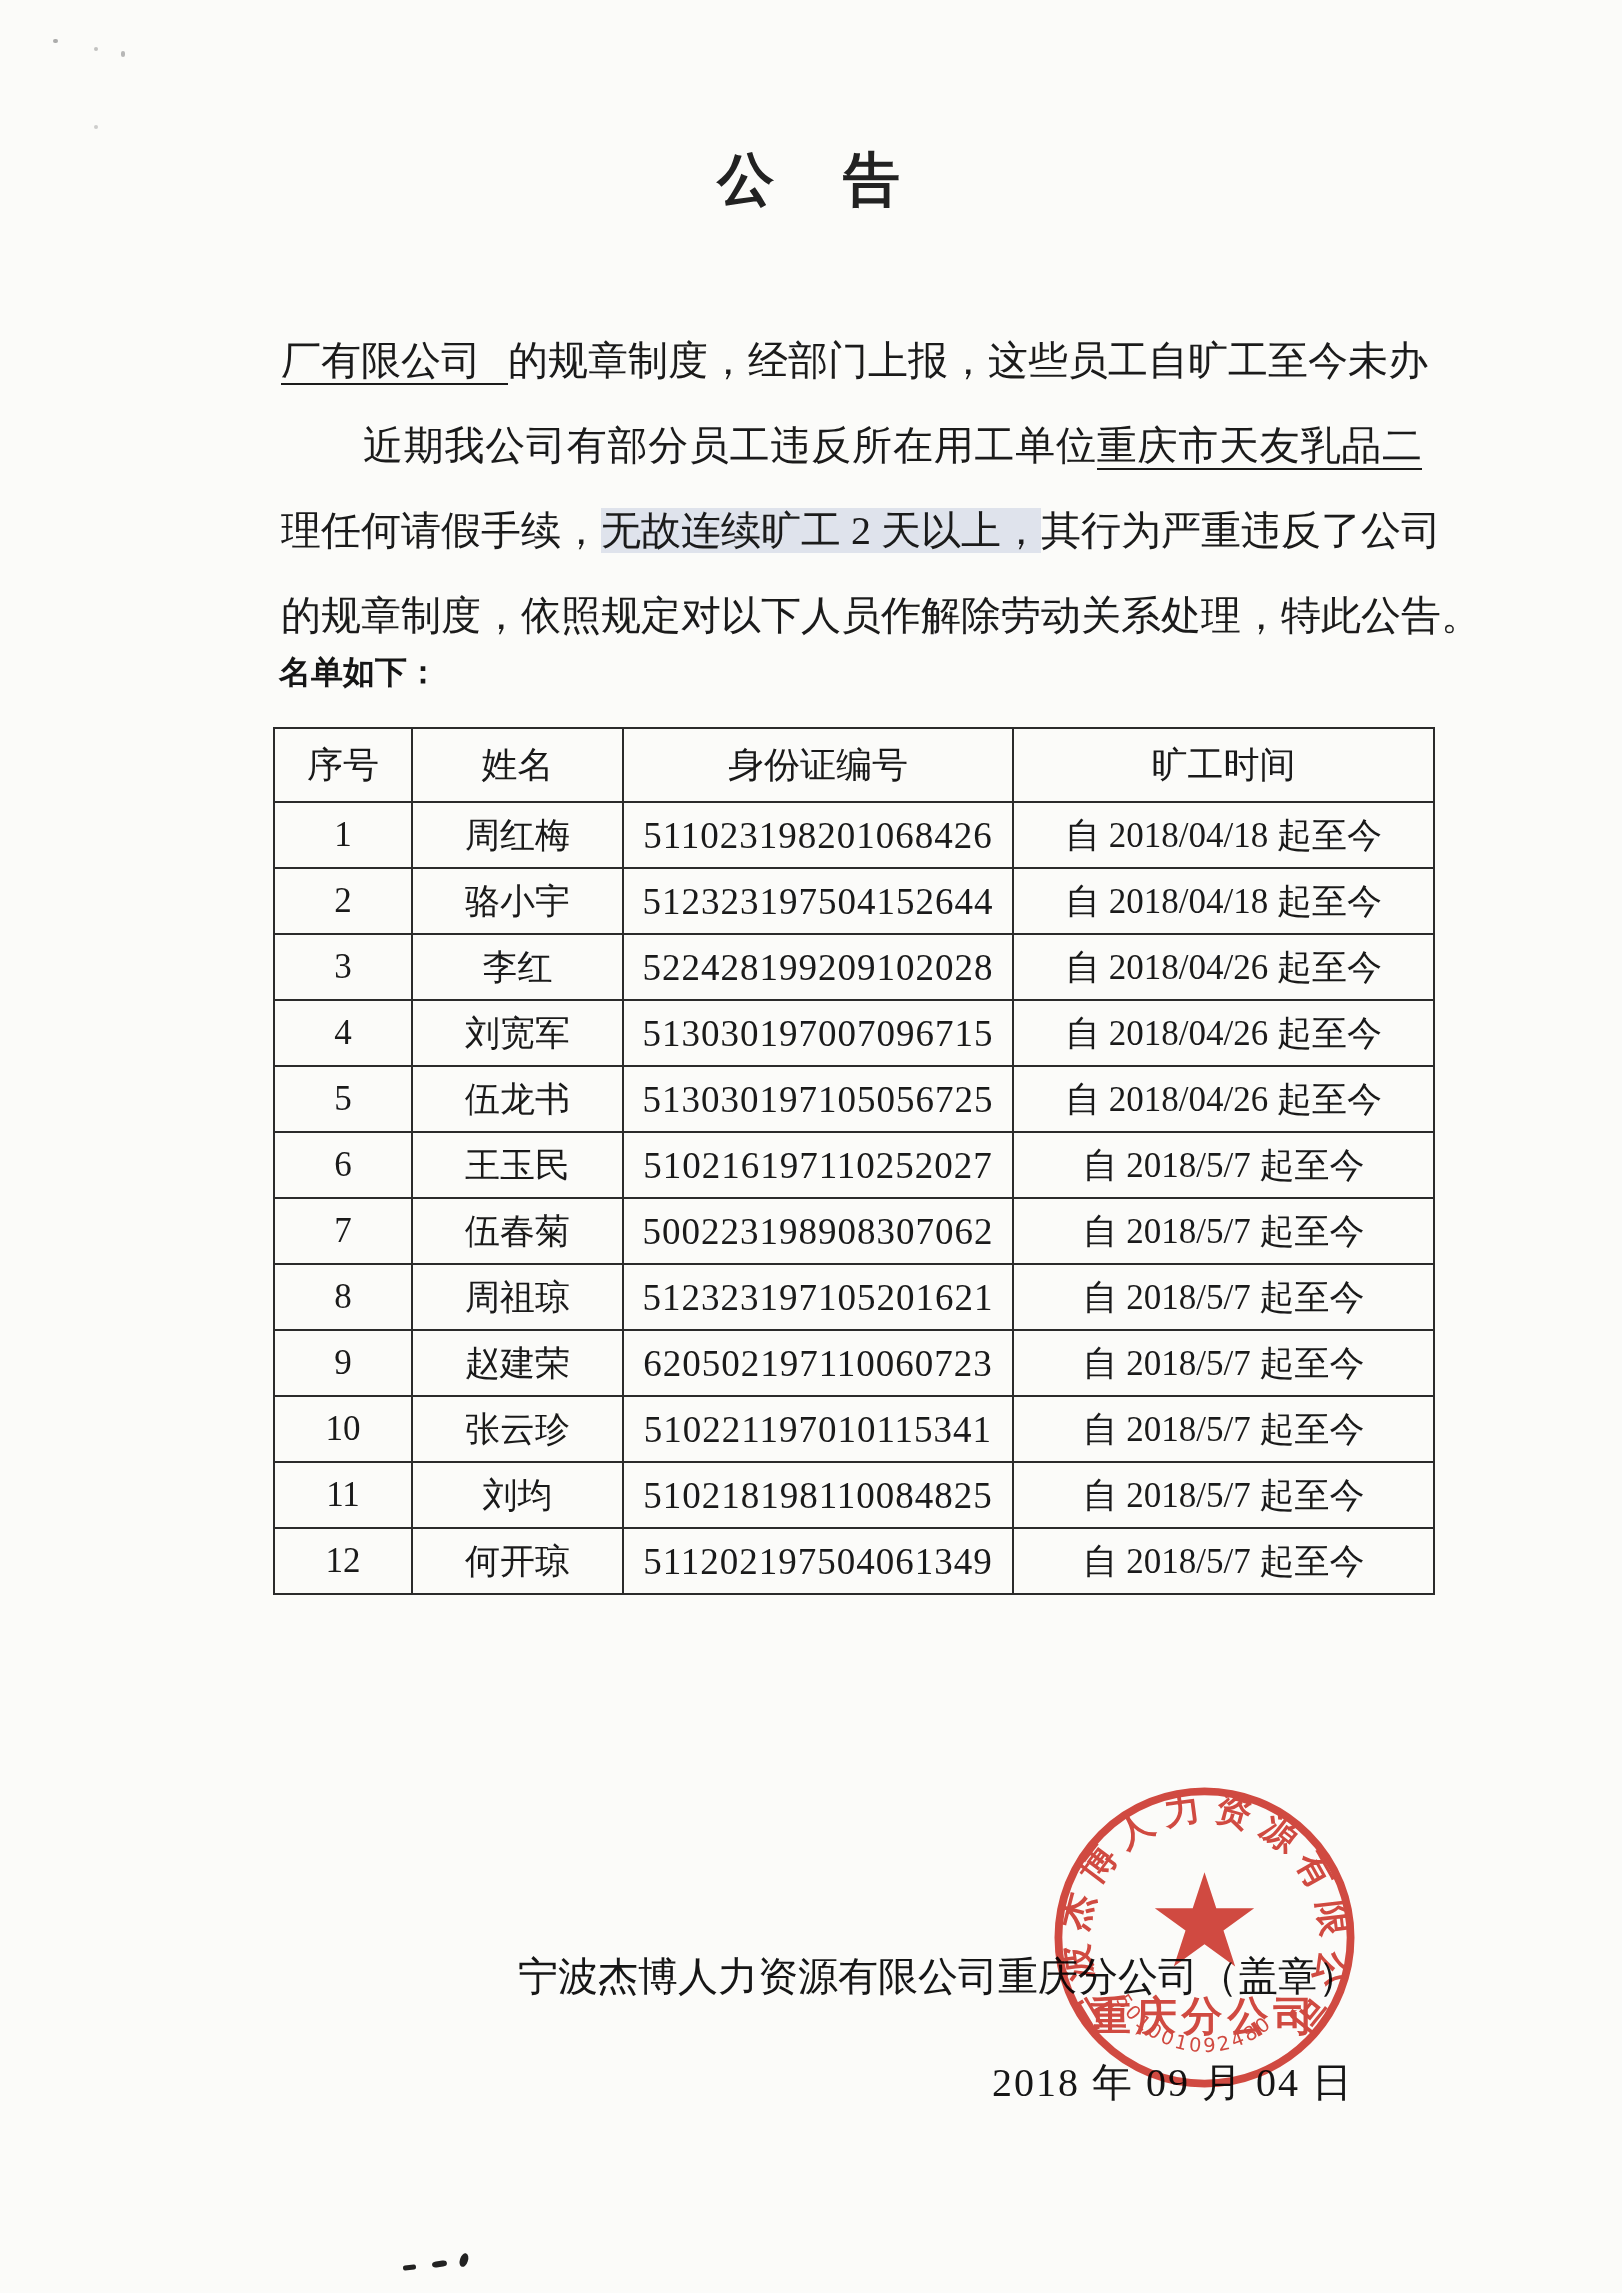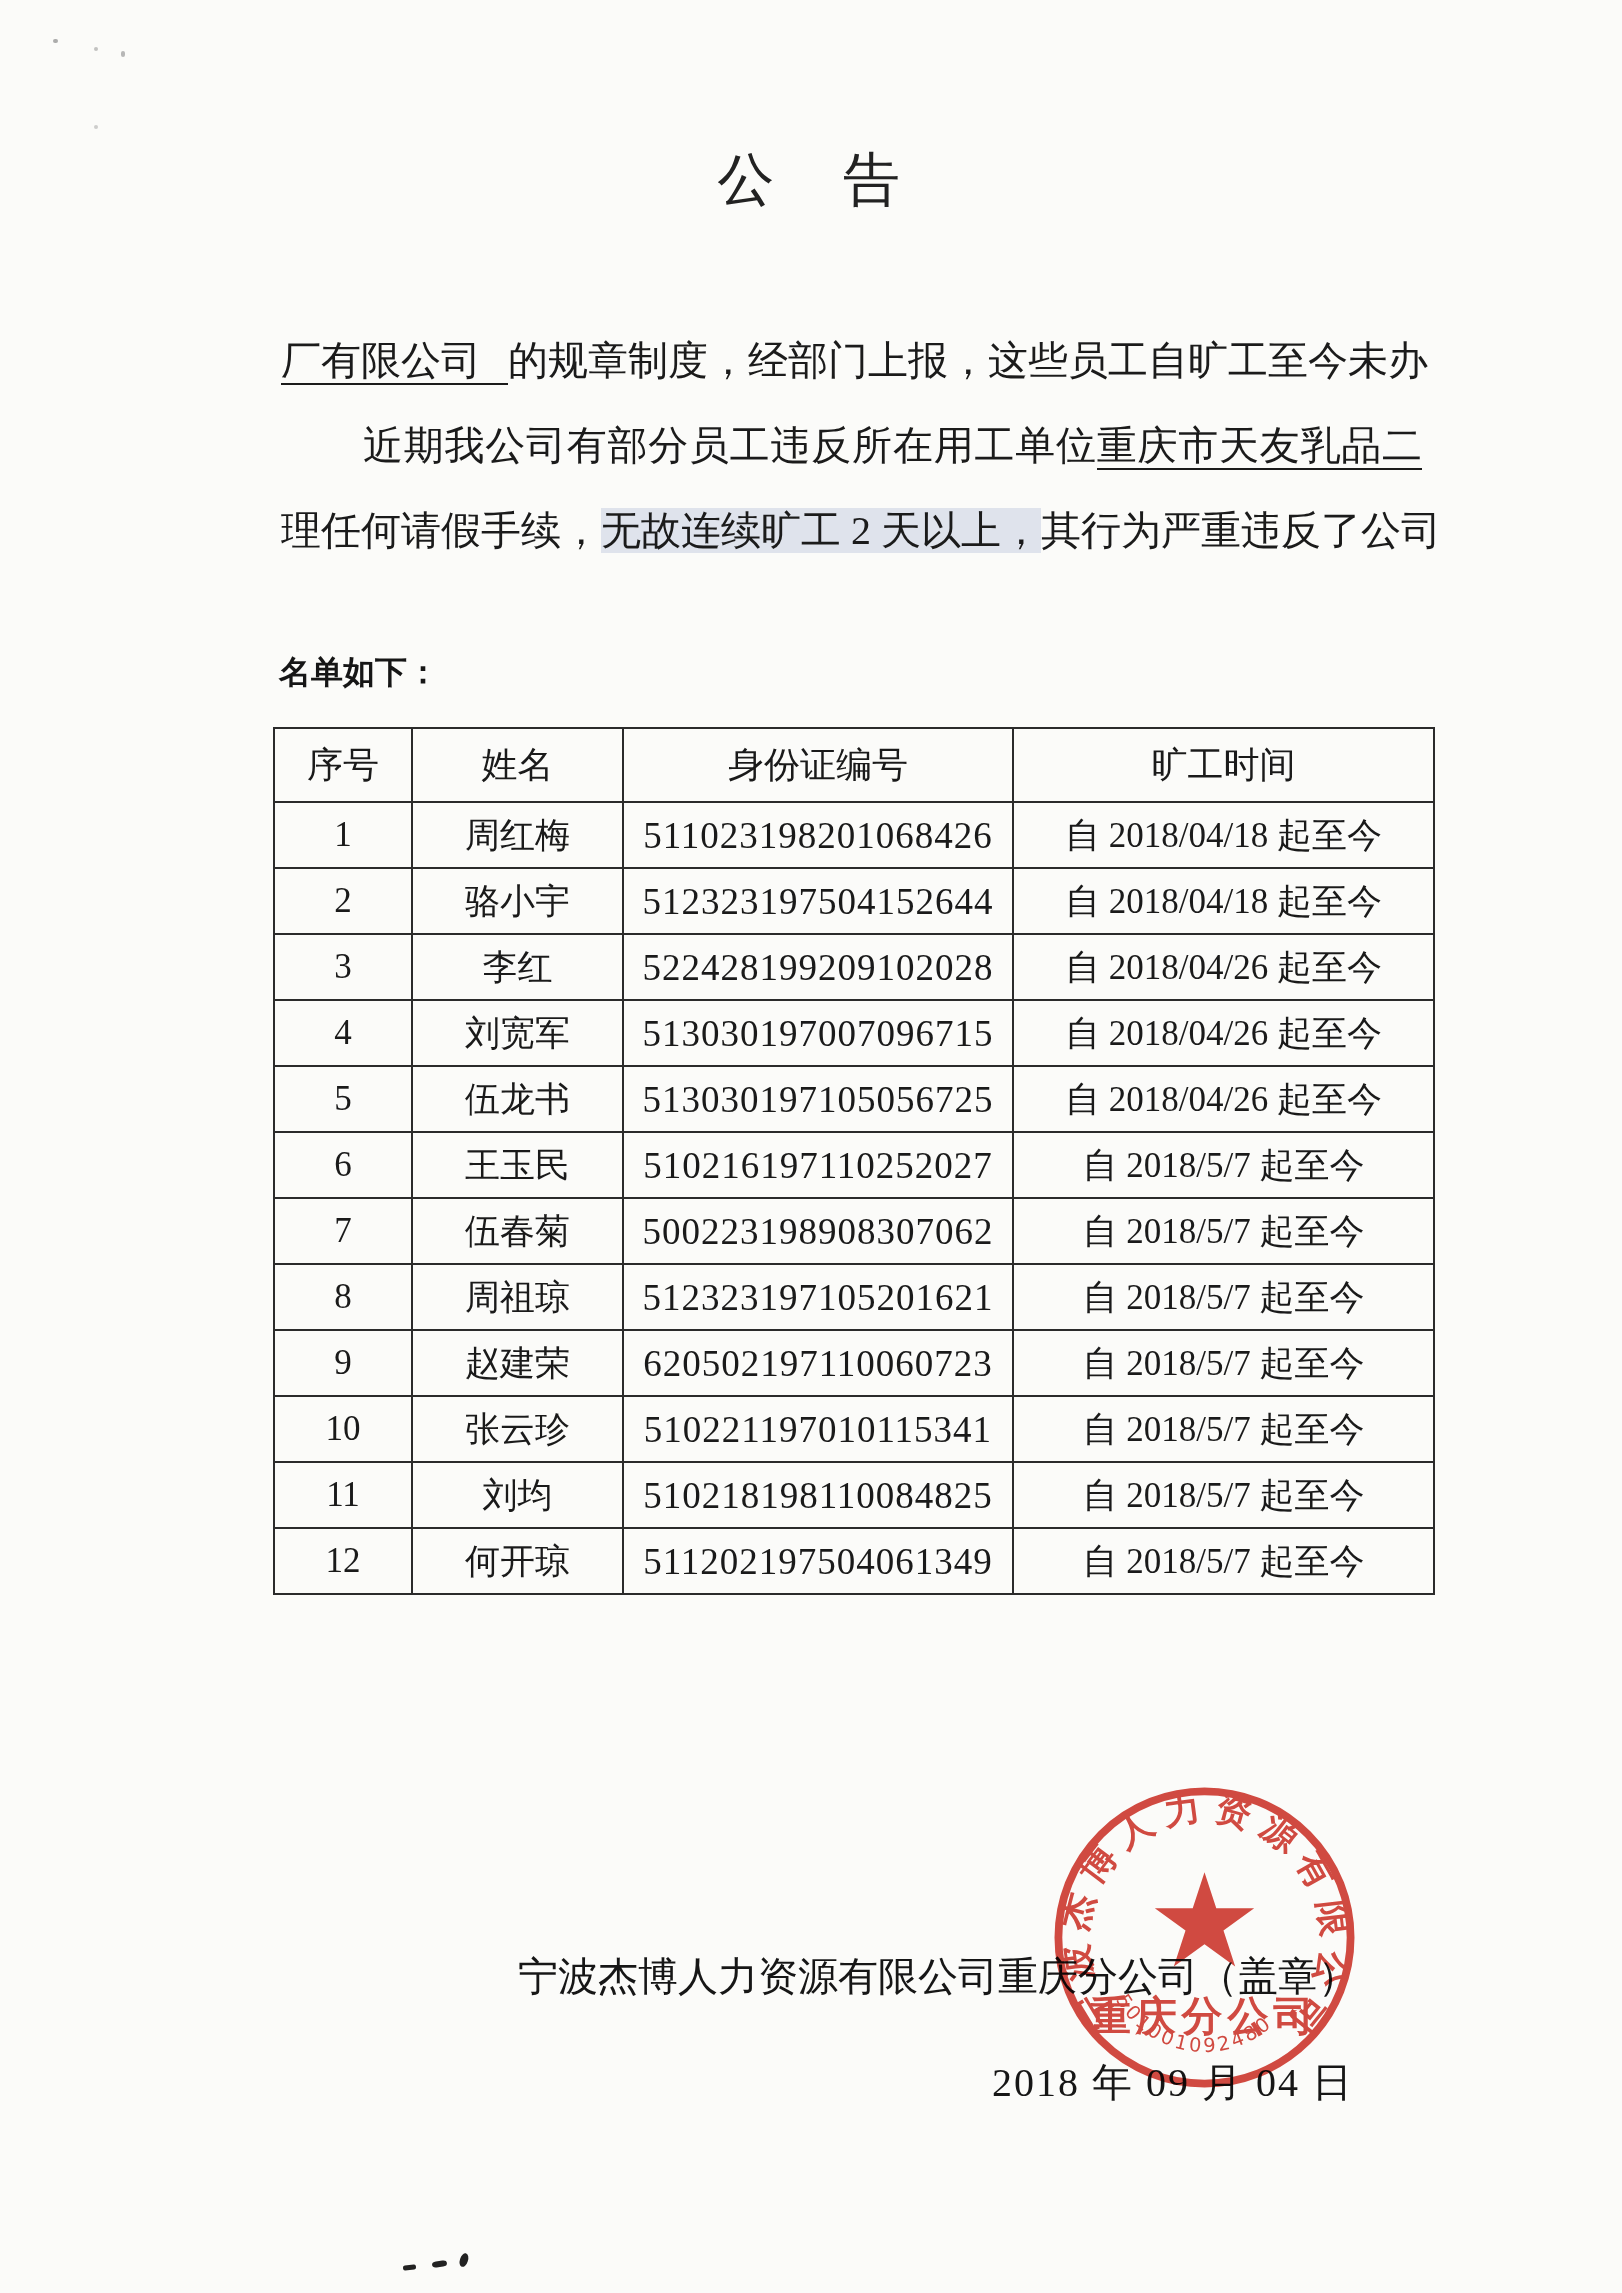--- a/index.html
+++ b/index.html
@@ -23,21 +23,21 @@
   .sp1{left:53px;top:39px;width:4.9px;height:3.9px;opacity:.7;}
   .sp2{left:94px;top:47px;width:3.9px;height:3.9px;opacity:.5;}
   .sp3{left:121px;top:51px;width:3.9px;height:5.9px;opacity:.6;}
   .sp4{left:94px;top:125px;width:3.9px;height:3.9px;opacity:.4;}
   .sp5{left:403px;top:2265px;width:12.7px;height:4.9px;background:#222;transform:rotate(-6deg);}
   .sp6{left:432px;top:2261px;width:14.6px;height:5.9px;background:#222;border-radius:40%/70%;transform:rotate(-8deg);}
   .sp7{left:460px;top:2253px;width:7.8px;height:13.7px;background:#222;border-radius:50%;transform:rotate(18deg);}
 
   .title{
     position:absolute;left:0;top:142px;width:100%;
-    text-align:center;font-size:57px;font-weight:normal;
+    text-align:center;font-size:57px;font-weight:bold;
     letter-spacing:5.9px;color:#222;
   }
 
   .para{
     position:absolute;left:281px;top:318px;width:1141px;
     font-size:40px;line-height:85px;color:#1b1b1b;
   }
   .para-line{
     height:85px;white-space:nowrap;
     text-align:justify;text-align-last:justify;
@@ -114,20 +114,21 @@
   <div class="speck sp5"></div>
   <div class="speck sp6"></div>
   <div class="speck sp7"></div>
 
   <div class="title">公　告</div>
 
   <div class="para">
     <div class="para-line"><span class="u u-trail">厂有限公司</span><span>的规章制度，经部门上报，这些员工自旷工至今未办</span></div>
     <div class="para-line indent"><span>近期我公司有部分员工违反所在用工单位</span><span class="u">重庆市天友乳品二</span></div>
     <div class="para-line"><span>理任何请假手续，</span><span class="hl">无故连续旷工 2 天以上，</span><span>其行为严重违反了公司</span></div>
+    <div class="para-line"><span>的规章制度，依照规定对以下人员作解除劳动关系处理，特此公告。</span></div>
   </div>
 
   <div class="list-label">名单如下：</div>
 
   <table class="roster">
     <colgroup>
         <col class="c1">
         <col class="c2">
         <col class="c3">
         <col class="c4">

